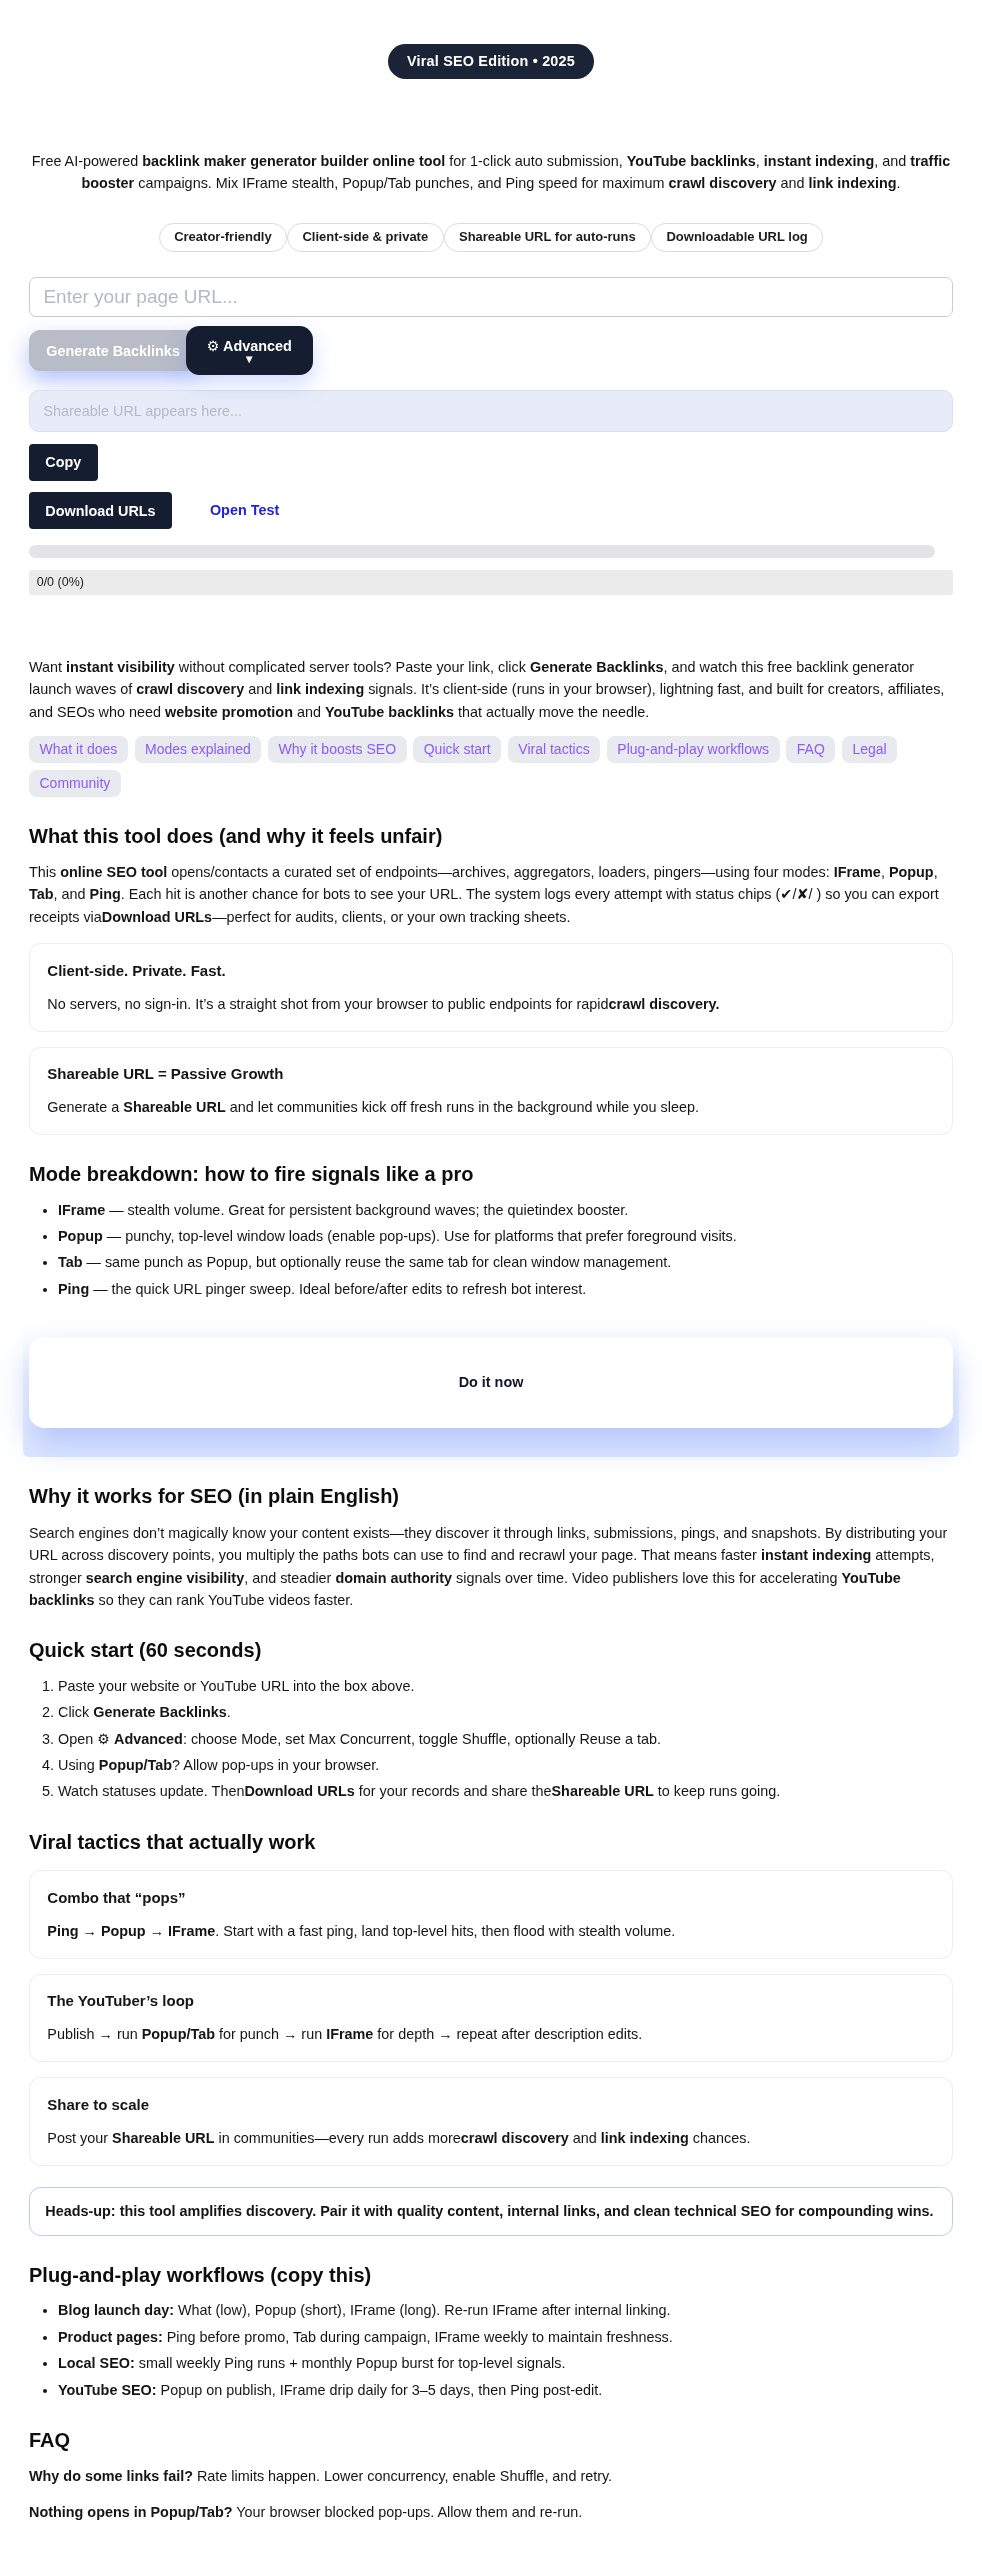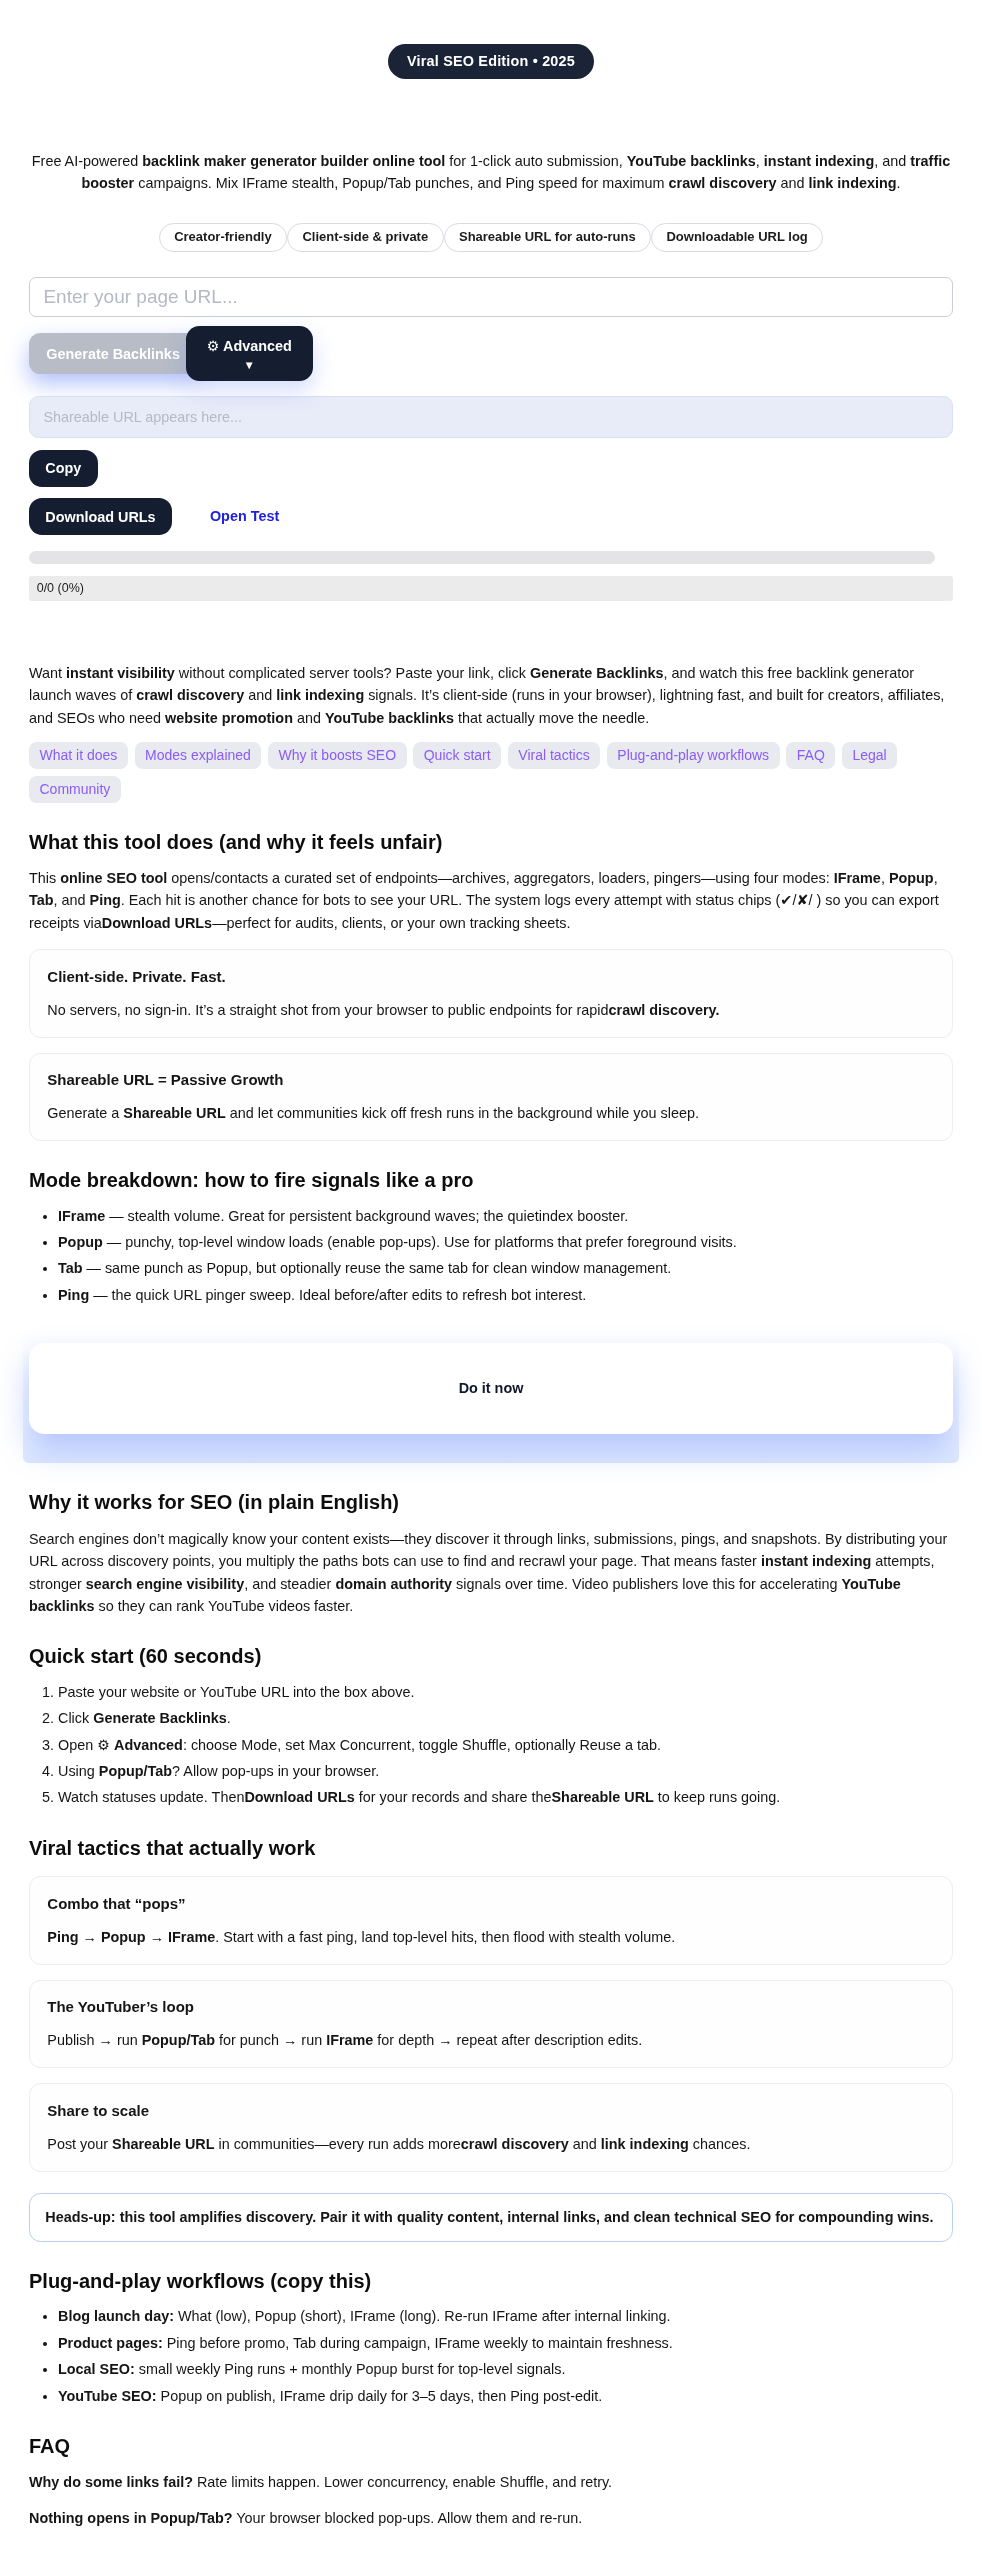--- a/index.html
+++ b/index.html
@@ -38,32 +38,32 @@
   .btn-row { display: flex; align-items: center; margin-top: 9.6px; }
   .generate-btn {
     background: #b7bcc6; color: #ffffff; font-weight: 700; font-size: 14.4px;
     border: none; border-radius: 11.5px; padding: 12.5px 17.3px; font-family: inherit;
     box-shadow: 0 9.6px 21px rgba(84, 120, 245, 0.45); cursor: default;
   }
   .advanced-btn {
     background: #151d31; color: #ffffff; font-weight: 700; font-size: 14.4px;
     border: none; border-radius: 13.4px; padding: 11.5px 21px 9.6px; font-family: inherit;
     margin-left: -11.5px; position: relative; z-index: 2; cursor: pointer;
-    display: flex; flex-direction: column; align-items: center; gap: 6px;
+    display: flex; flex-direction: column; align-items: center; gap: 0;
     box-shadow: 0 9.6px 21px rgba(84, 120, 245, 0.25);
   }
   .advanced-btn .caret { font-size: 11.5px; line-height: 1; }
   .share-input {
     width: 100%; height: 42px; margin-top: 15.3px;
     background: #e8ecf9; border: 1px solid #d9e0f4; border-radius: 9.6px;
     padding: 0 13.4px; font-size: 14.4px; font-family: inherit; color: #333; outline: none;
   }
   .dark-btn {
     background: #151d31; color: #ffffff; font-weight: 700; font-size: 14.4px;
-    border: none; border-radius: 13px; padding: 10.5px 16.3px; font-family: inherit; cursor: pointer;
+    border: none; border-radius: 4px; padding: 10.5px 16.3px; font-family: inherit; cursor: pointer;
   }
   .copy-row { margin-top: 11.5px; }
   .dl-row { display: flex; align-items: center; gap: 38px; margin-top: 11.5px; }
   .open-test { color: #2222dd; font-weight: 700; text-decoration: none; font-size: 14.4px; cursor: pointer; }
   .progress-track {
     margin-top: 15.3px; height: 13.4px; width: 98%;
     background: #e4e4e6; border-radius: 958px;
   }
   .status-strip {
     margin-top: 12.5px; background: #ebebeb; border-radius: 2.9px;

